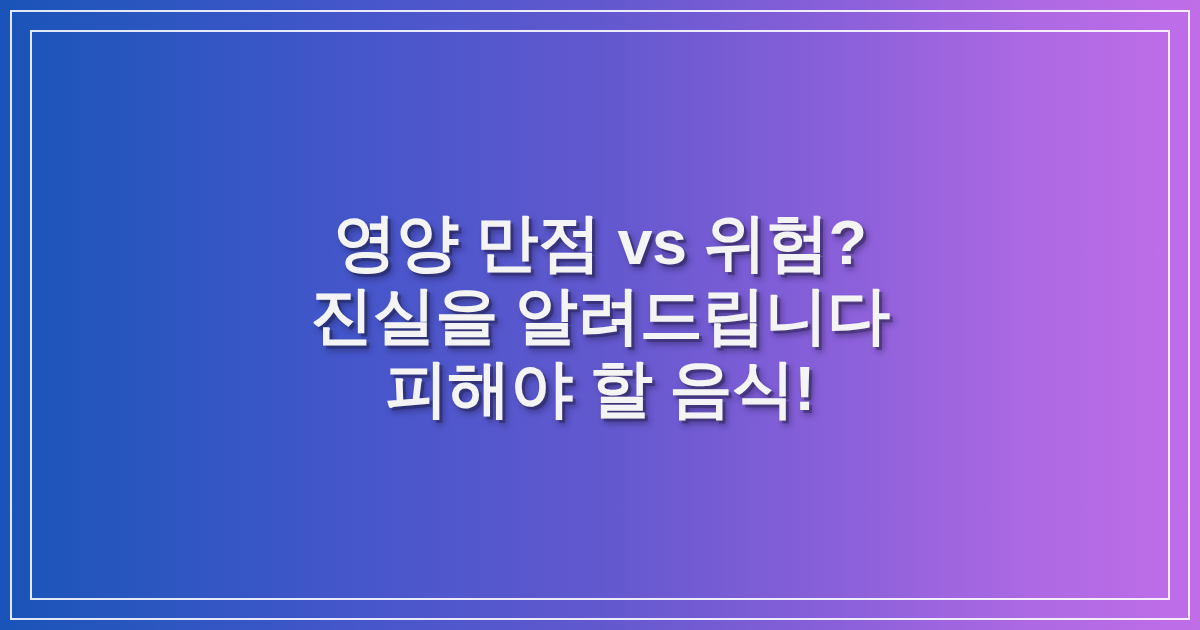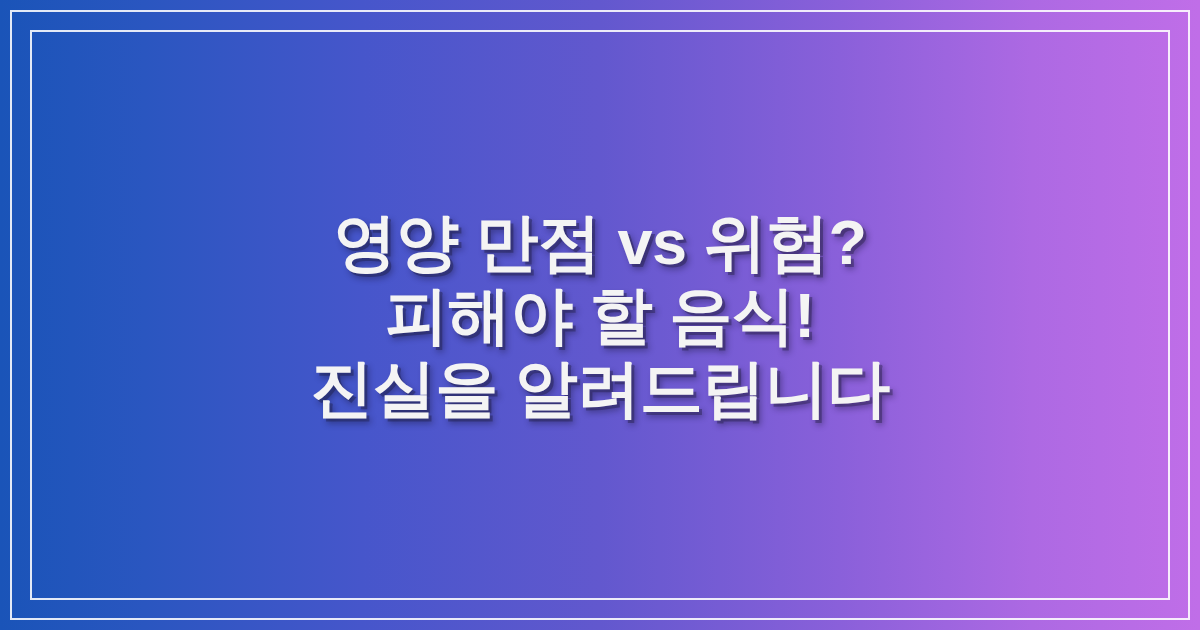--- a/index.html
+++ b/index.html
@@ -89,17 +89,17 @@
 </head>
 <body>
 
 <div id="thumbnail-card">
 
   <div class="frame frame-outer"></div>
   <div class="frame frame-inner"></div>
 
   <div id="title-block">
     <span class="title-line">영양 만점 vs 위험?</span>
+    <span class="title-line">진실을 알려드립니다</span>
     <span class="title-line">피해야 할 음식!</span>
-    <span class="title-line">진실을 알려드립니다</span>
   </div>
 
 </div>
 
 </body></html>

